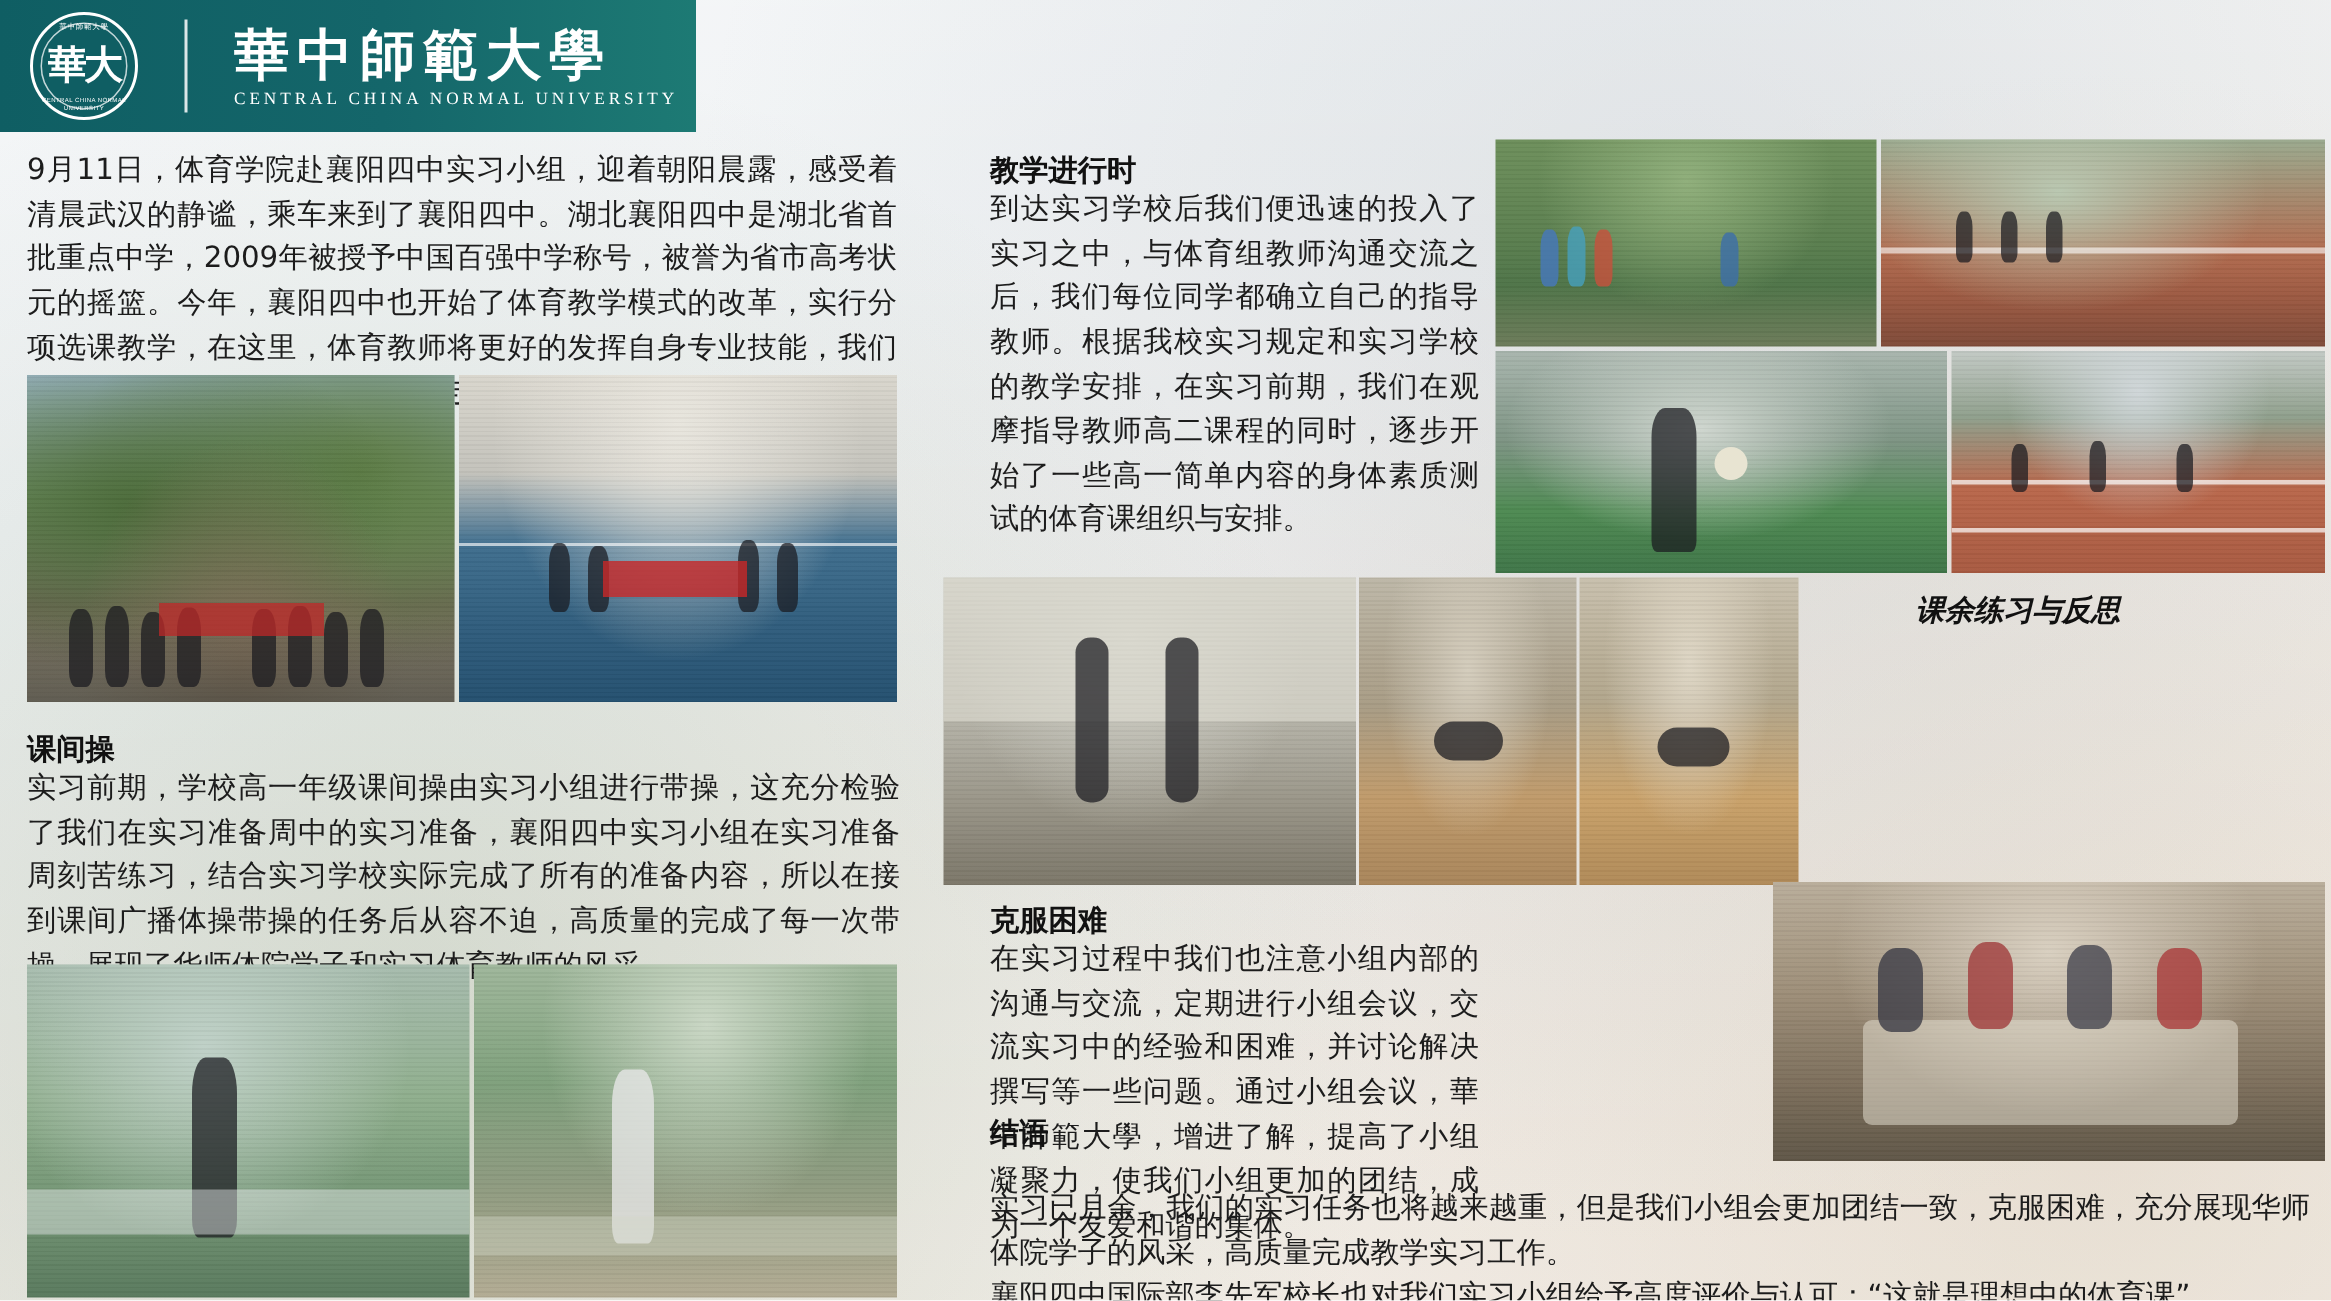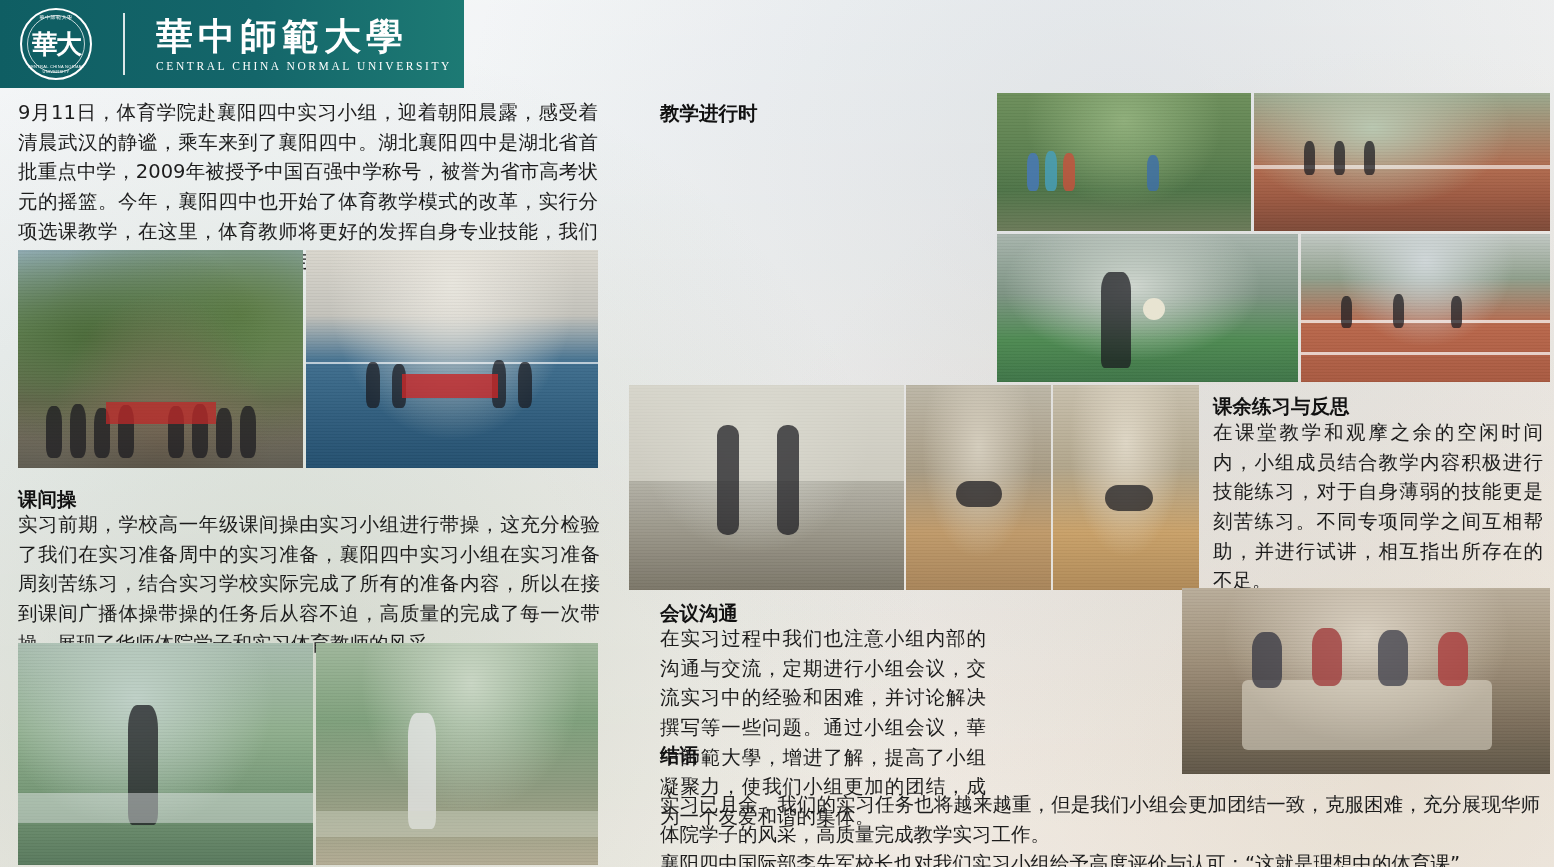--- a/index.html
+++ b/index.html
@@ -293,37 +293,38 @@
     <div class="figure-silhouette" style="left:110px; top:62px; width:30px; height:120px; border-radius:30% 30% 15% 15% / 20% 20% 10% 10%;"></div>
     <div class="strip" style="left:0; top:150px; width:100%; height:30px; background:rgba(235,238,240,0.45);"></div>
   </div>
   <div class="photo ph-exercise-right" style="left:316px; top:643px; width:282px; height:222px;">
     <div class="photo-grain"></div>
     <div class="figure-silhouette" style="left:92px; top:70px; width:28px; height:116px; border-radius:30% 30% 15% 15% / 20% 20% 10% 10%; background:rgba(230,230,230,0.8);"></div>
     <div class="strip" style="left:0; top:168px; width:100%; height:26px; background:rgba(210,215,200,0.4);"></div>
   </div>
 
   <div class="section-head" style="left:660px; top:100px;">教学进行时</div>
+  <div class="body-text" style="left:660px; top:124px; width:326px;">到达实习学校后我们便迅速的投入了实习之中，与体育组教师沟通交流之后，我们每位同学都确立自己的指导教师。根据我校实习规定和实习学校的教学安排，在实习前期，我们在观摩指导教师高二课程的同时，逐步开始了一些高一简单内容的身体素质测试的体育课组织与安排。</div>
 
   <div class="photo ph-handstand" style="left:629px; top:385px; width:275px; height:205px;">
     <div class="photo-grain"></div>
     <div class="strip" style="left:0; top:0; width:100%; height:96px; background:rgba(225,224,214,0.55);"></div>
     <div class="figure-silhouette" style="left:88px; top:40px; width:22px; height:110px; border-radius:10px;"></div>
     <div class="figure-silhouette" style="left:148px; top:40px; width:22px; height:110px; border-radius:10px;"></div>
   </div>
   <div class="photo ph-indoor-a" style="left:906px; top:385px; width:145px; height:205px;">
     <div class="photo-grain"></div>
     <div class="figure-silhouette" style="left:50px; top:96px; width:46px; height:26px; border-radius:16px;"></div>
   </div>
   <div class="photo ph-indoor-b" style="left:1053px; top:385px; width:146px; height:205px;">
     <div class="photo-grain"></div>
     <div class="figure-silhouette" style="left:52px; top:100px; width:48px; height:26px; border-radius:16px;"></div>
   </div>
 
-  <div class="section-head" style="left:660px; top:600px;">会议沟通</div>
+  <div class="section-head" style="left:660px; top:600px;">克服困难</div>
   <div class="body-text" style="left:660px; top:624px; width:326px;">在实习过程中我们也注意小组内部的沟通与交流，定期进行小组会议，交流实习中的经验和困难，并讨论解决撰写等一些问题。通过小组会议，華中師範大學，增进了解，提高了小组凝聚力，使我们小组更加的团结，成为一个友爱和谐的集体。</div>
 
   <div class="section-head" style="left:660px; top:742px;">结语</div>
   <div class="body-text" style="left:660px; top:790px; width:880px;">实习已月余，我们的实习任务也将越来越重，但是我们小组会更加团结一致，克服困难，充分展现华师体院学子的风采，高质量完成教学实习工作。
 襄阳四中国际部李先军校长也对我们实习小组给予高度评价与认可：“这就是理想中的体育课”</div>
 
   <div class="photo ph-field-a" style="left:997px; top:93px; width:254px; height:138px;">
     <div class="photo-grain"></div>
     <div class="figure-silhouette" style="left:30px; top:60px; width:12px; height:38px; background:rgba(70,120,190,0.8);"></div>
     <div class="figure-silhouette" style="left:48px; top:58px; width:12px; height:40px; background:rgba(70,160,190,0.8);"></div>
@@ -344,22 +345,21 @@
   </div>
   <div class="photo ph-track" style="left:1301px; top:234px; width:249px; height:148px;">
     <div class="photo-grain"></div>
     <div class="strip" style="left:0; top:86px; width:100%; height:3px; background:rgba(255,255,255,0.7);"></div>
     <div class="strip" style="left:0; top:118px; width:100%; height:3px; background:rgba(255,255,255,0.7);"></div>
     <div class="figure-silhouette" style="left:40px; top:62px; width:11px; height:32px;"></div>
     <div class="figure-silhouette" style="left:92px; top:60px; width:11px; height:34px;"></div>
     <div class="figure-silhouette" style="left:150px; top:62px; width:11px; height:32px;"></div>
   </div>
 
-  <div class="section-head" style="left:1213px; top:393px;">课余练习与反思</div>
-  <div class="body-text" style="left:1213px; top:418px; width:330px;">在课堂教学和观摩之余的空闲时间内，小组成员结合教学内容积极进行技能练习，对于自身薄弱的技能更是刻苦练习。不同专项同学之间互相帮助，并进行试讲，相互指出所存在的不足。</div>
+  <div class="section-head" style="left:1277px; top:393px;font-style:italic;">课余练习与反思</div>
 
   <div class="photo ph-meeting" style="left:1182px; top:588px; width:368px; height:186px;">
     <div class="photo-grain"></div>
     <div style="position:absolute; left:60px; top:92px; width:250px; height:70px; background:rgba(225,220,205,0.55); border-radius:6px;"></div>
     <div class="figure-silhouette" style="left:70px; top:44px; width:30px; height:56px; background:rgba(60,60,70,0.8);"></div>
     <div class="figure-silhouette" style="left:130px; top:40px; width:30px; height:58px; background:rgba(160,60,60,0.8);"></div>
     <div class="figure-silhouette" style="left:196px; top:42px; width:30px; height:56px; background:rgba(70,70,80,0.8);"></div>
     <div class="figure-silhouette" style="left:256px; top:44px; width:30px; height:54px; background:rgba(170,60,60,0.8);"></div>
   </div>
 </div>

